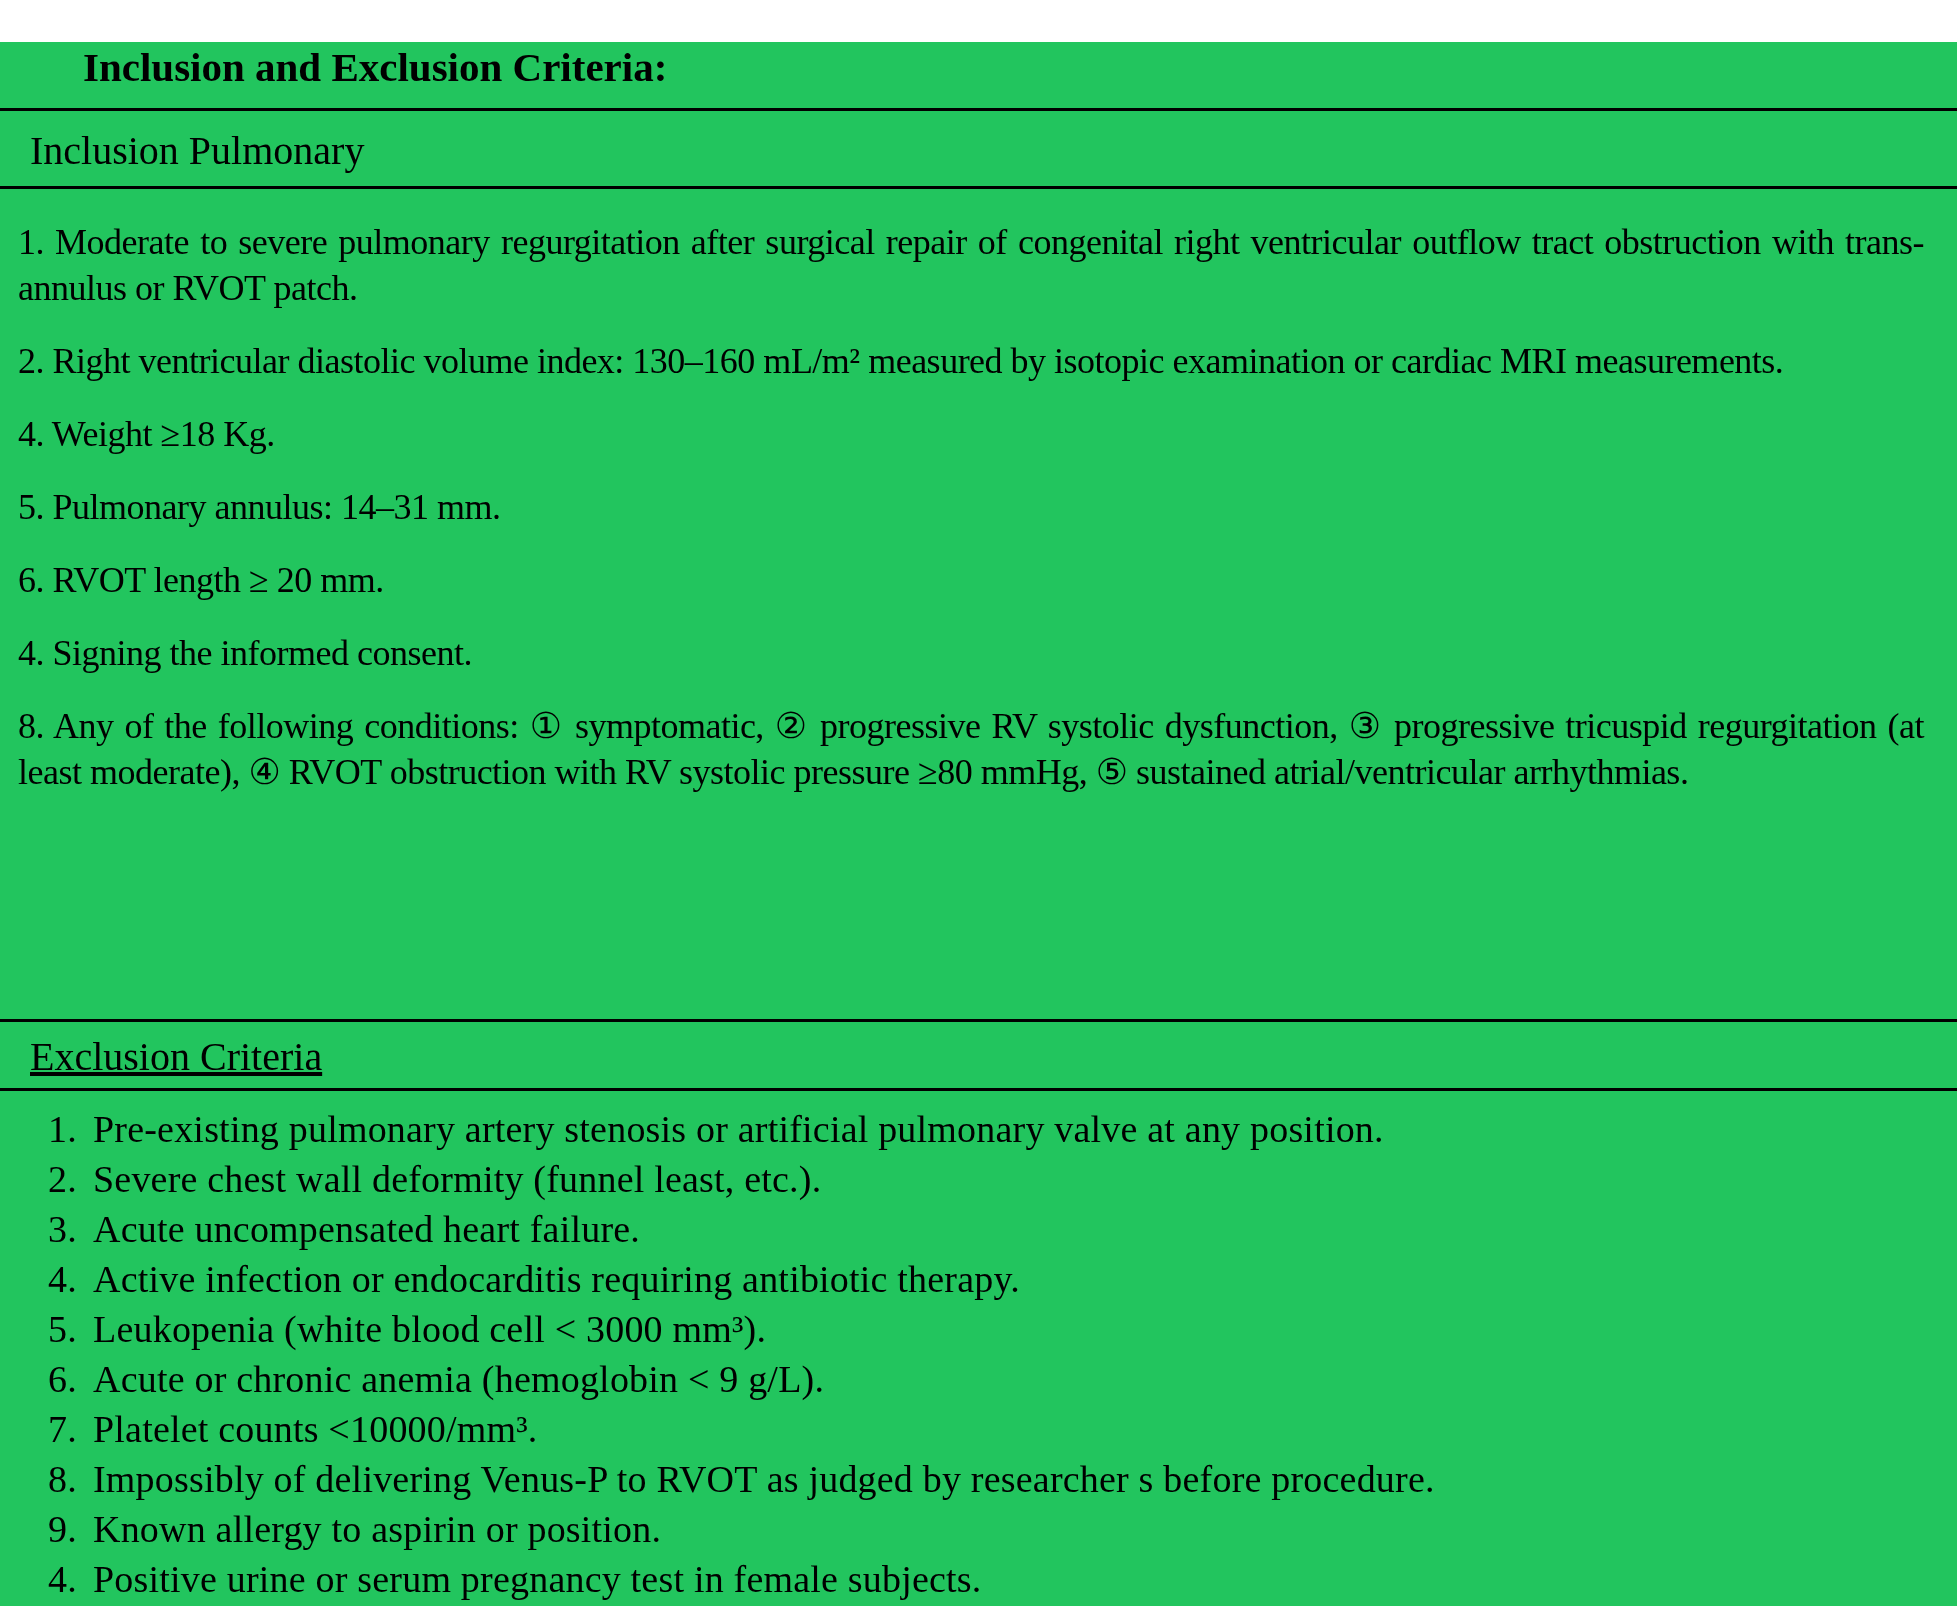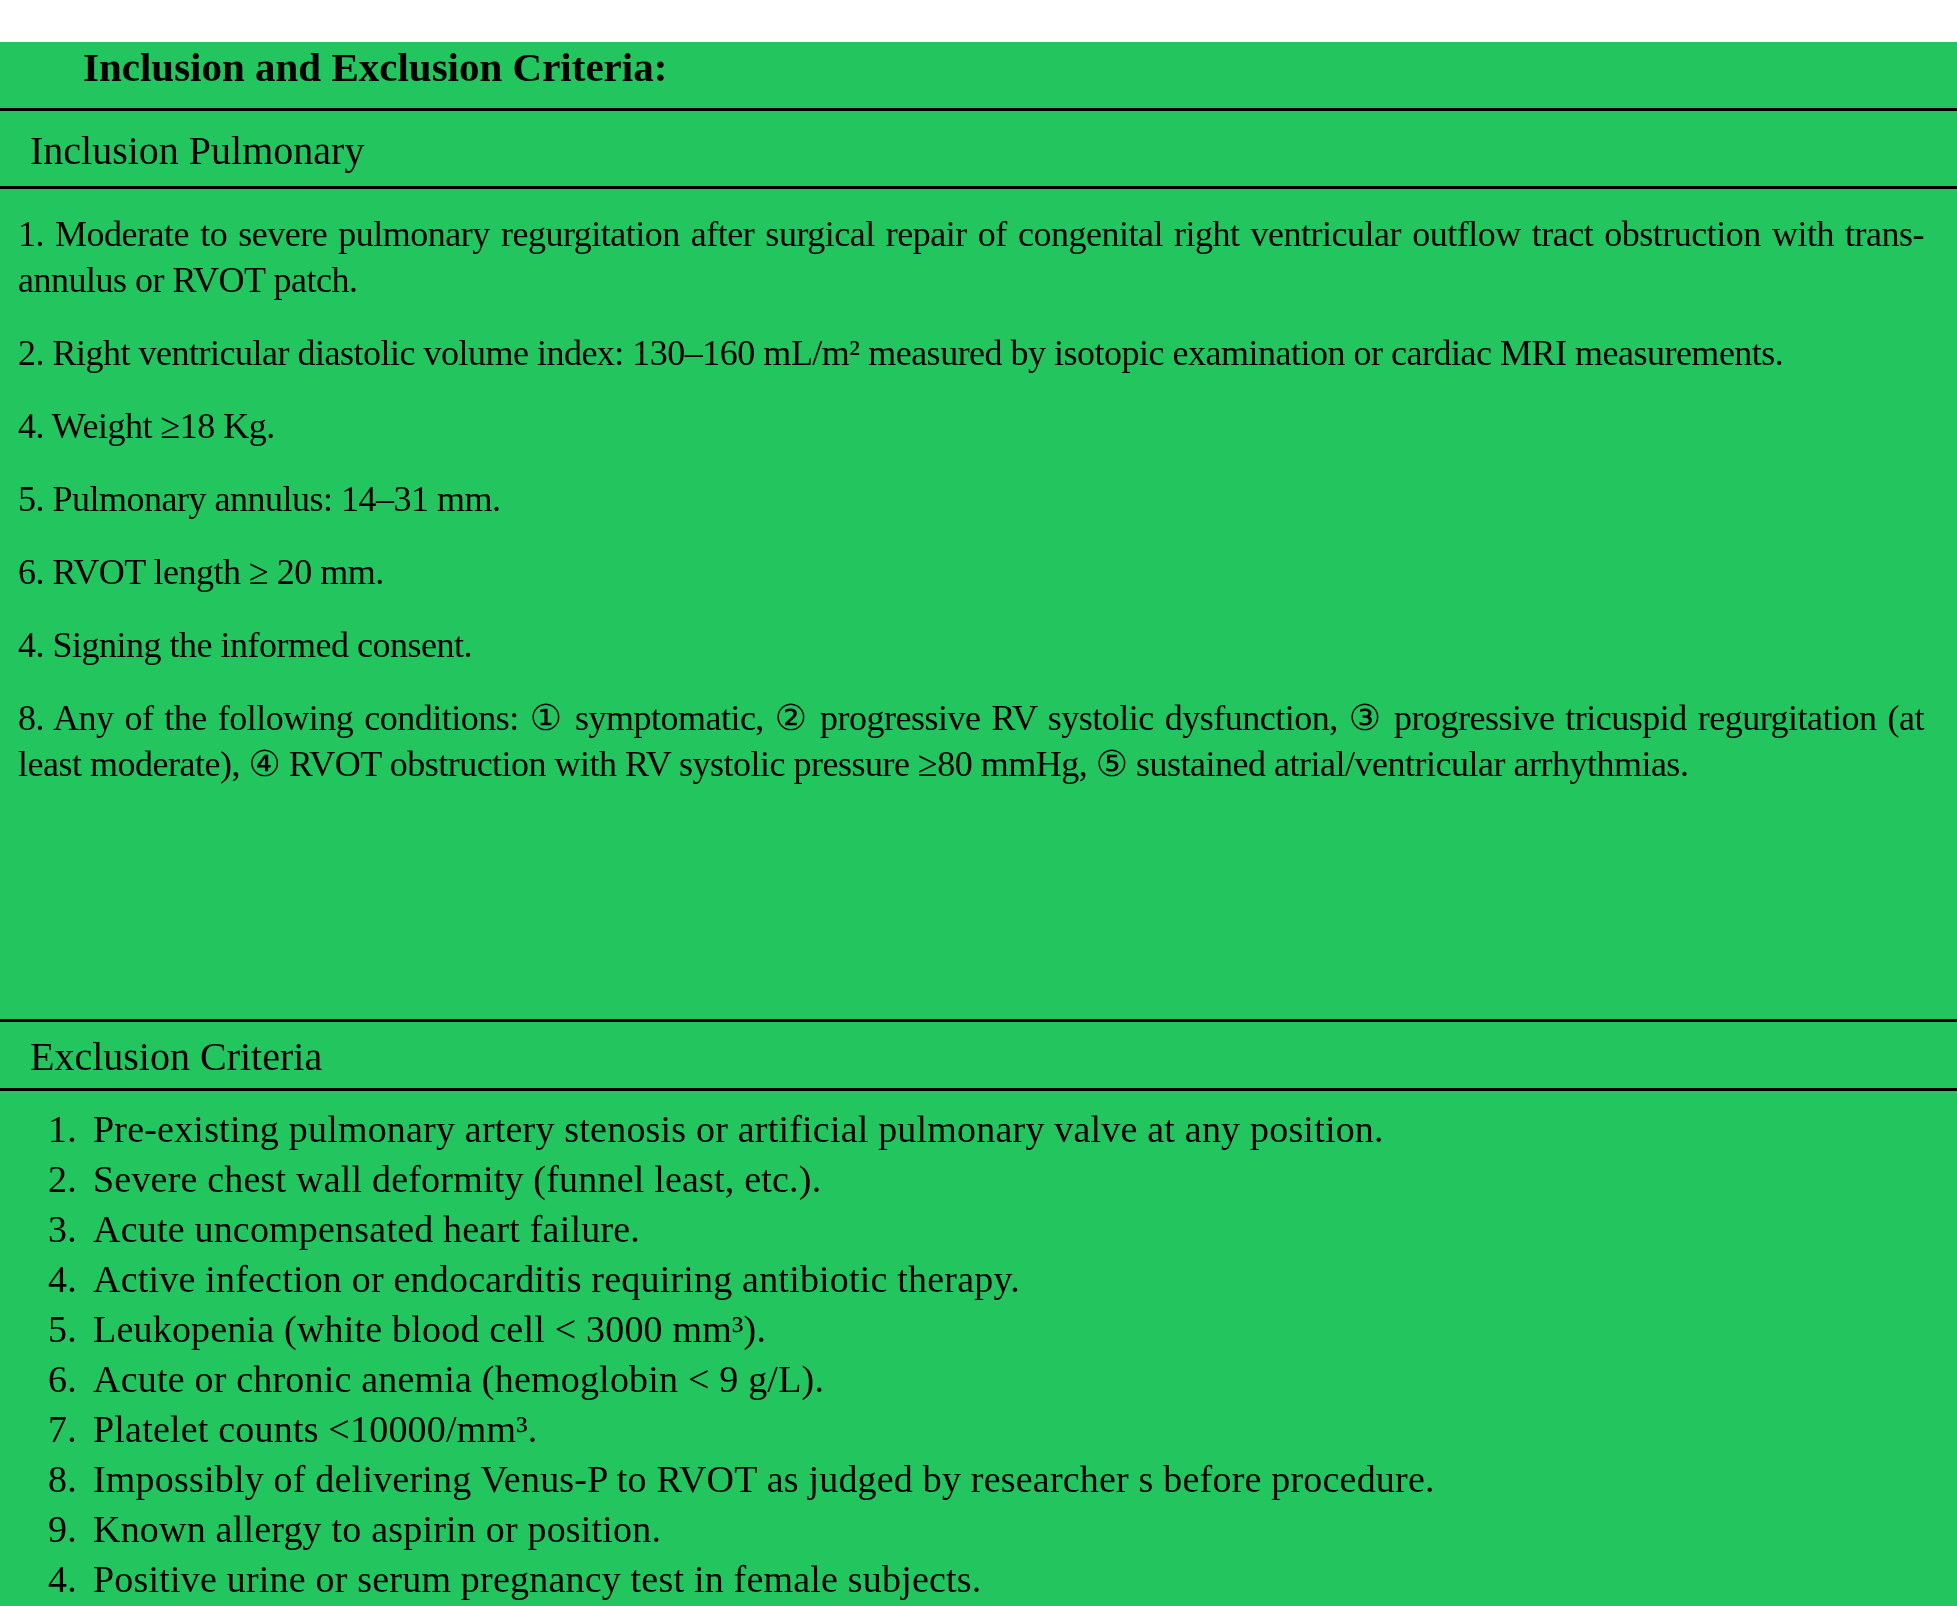--- a/index.html
+++ b/index.html
@@ -22,22 +22,22 @@
   }
   .rule { height: 3px; background: #000000; width: 100%; }
   .rule-thick { height: 4px; background: #000000; width: 100%; }
   .section-header {
     display: flex;
     align-items: center;
     padding-left: 30px;
     font-size: 40px;
   }
   .section-header.inclusion { height: 75px; padding-top: 4px; }
-  .section-header.exclusion { height: 66px; padding-top: 2px; }
-  .inc-list { height: 830px; padding: 22px 33px 0 18px; }
+  .section-header.exclusion { height: 66px; padding-top: 2px; text-decoration: underline; }
+  .inc-list { height: 830px; padding: 30px 33px 0 18px; }
   .inc-item {
     font-size: 36px;
     line-height: 46px;
     letter-spacing: -0.5px;
     text-align: justify;
     margin-bottom: 27px;
   }
   .exc-list { height: 545px; padding: 13px 30px 0 20px; }
   .exc-row {
     display: flex;

